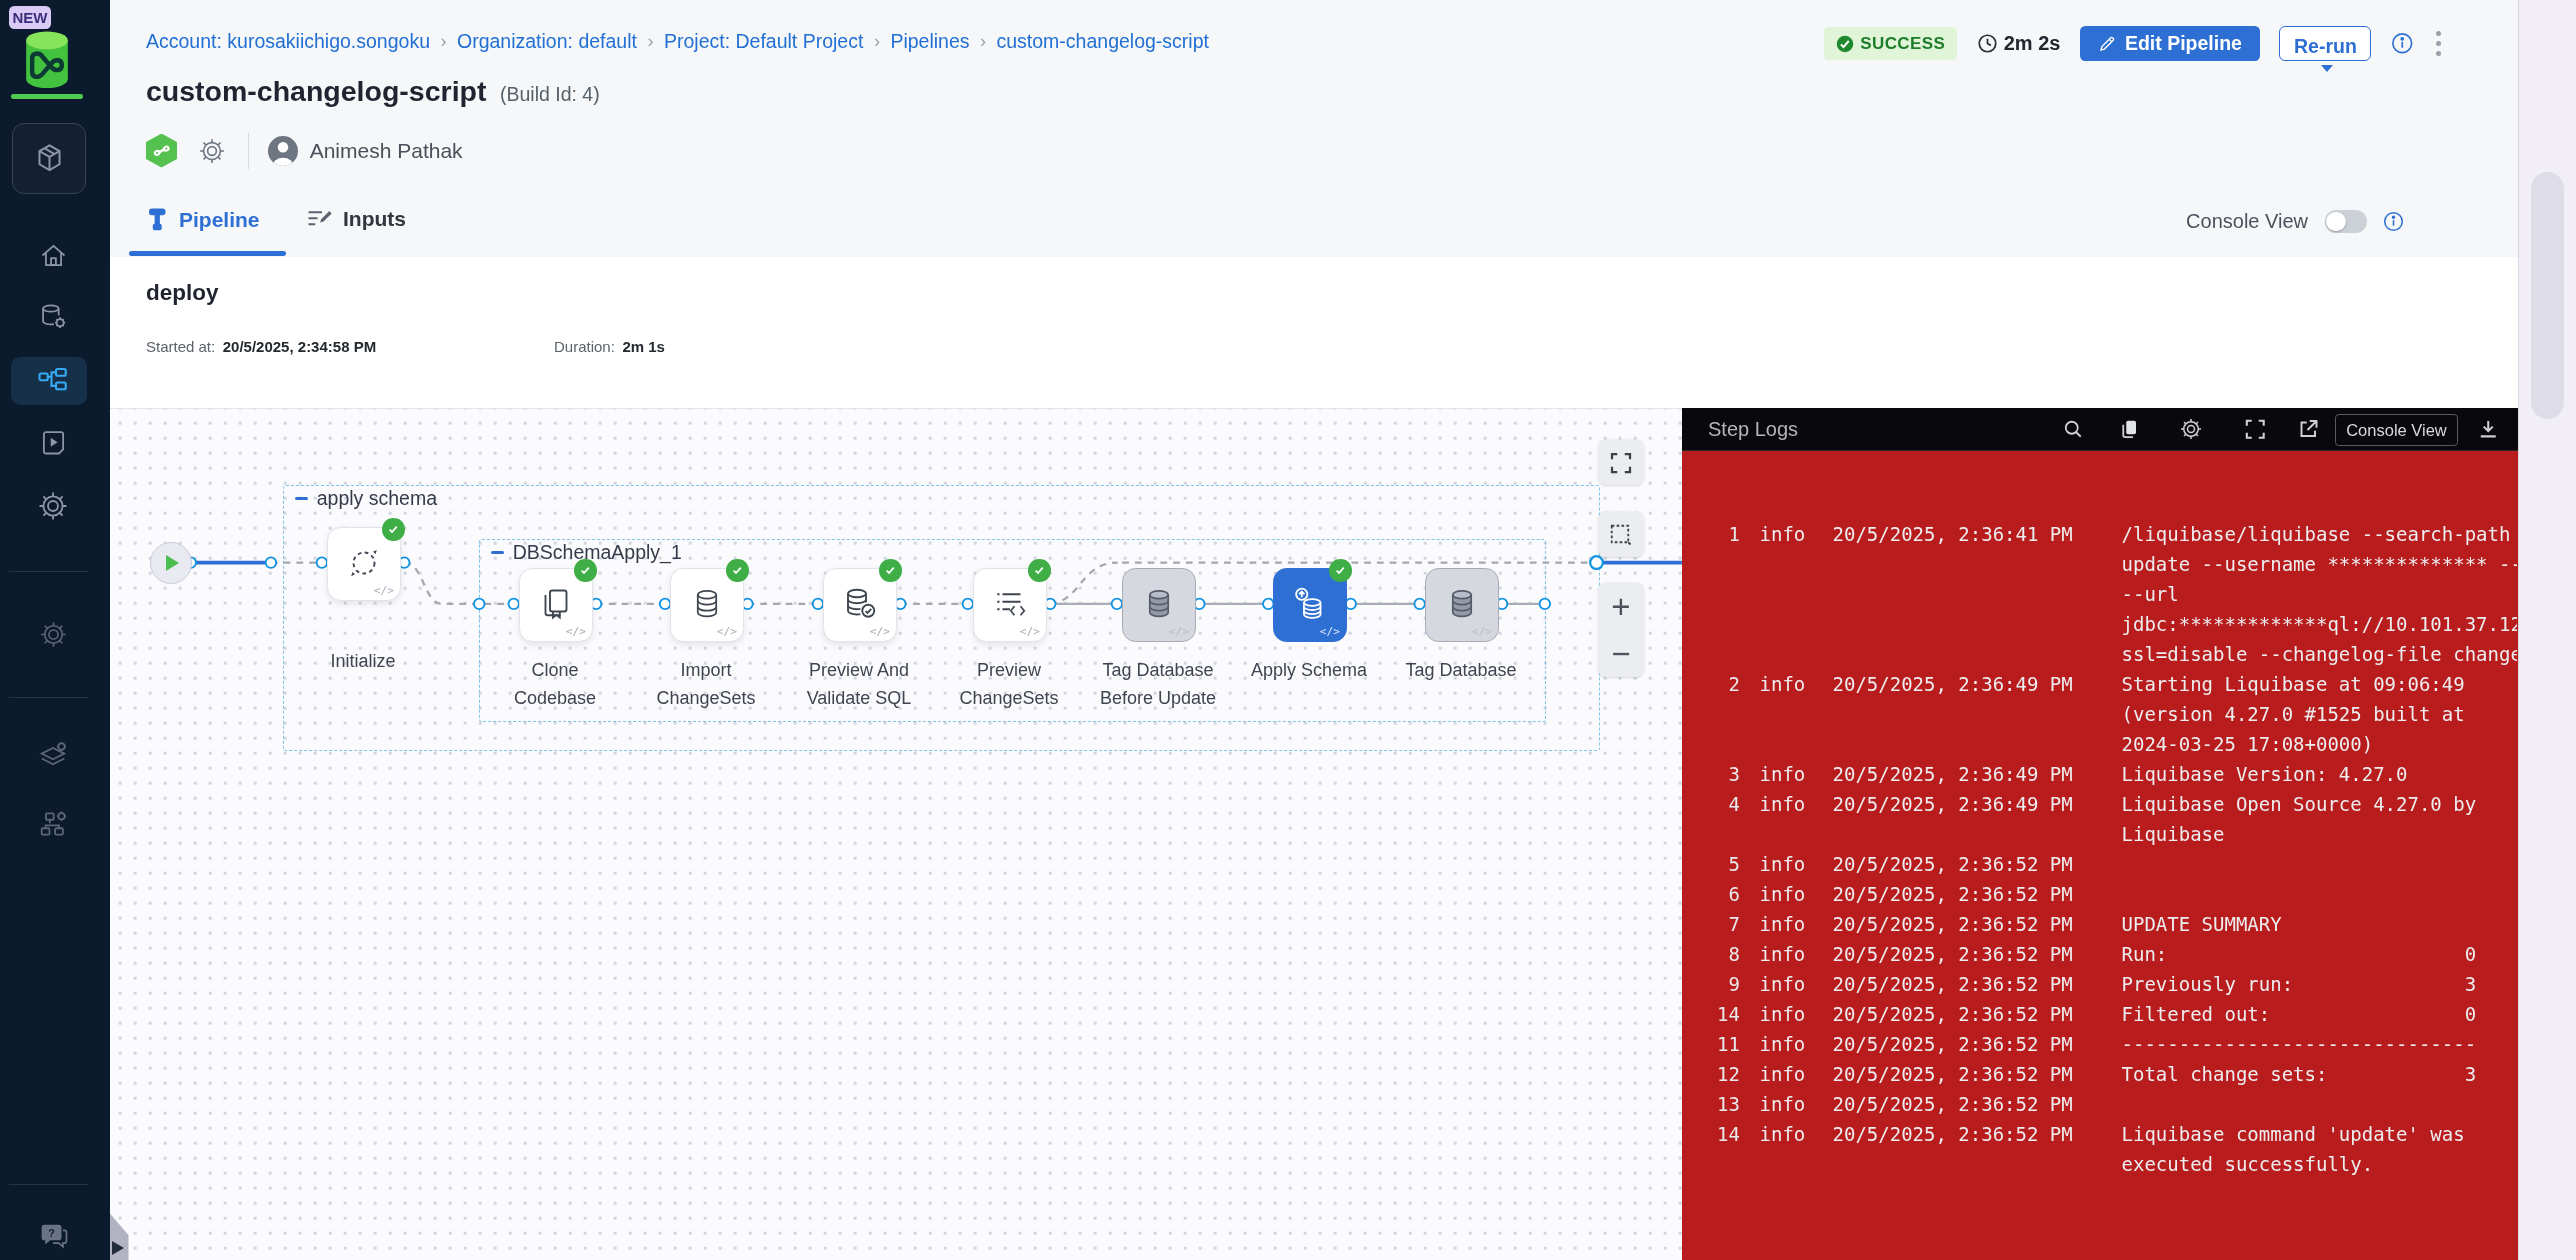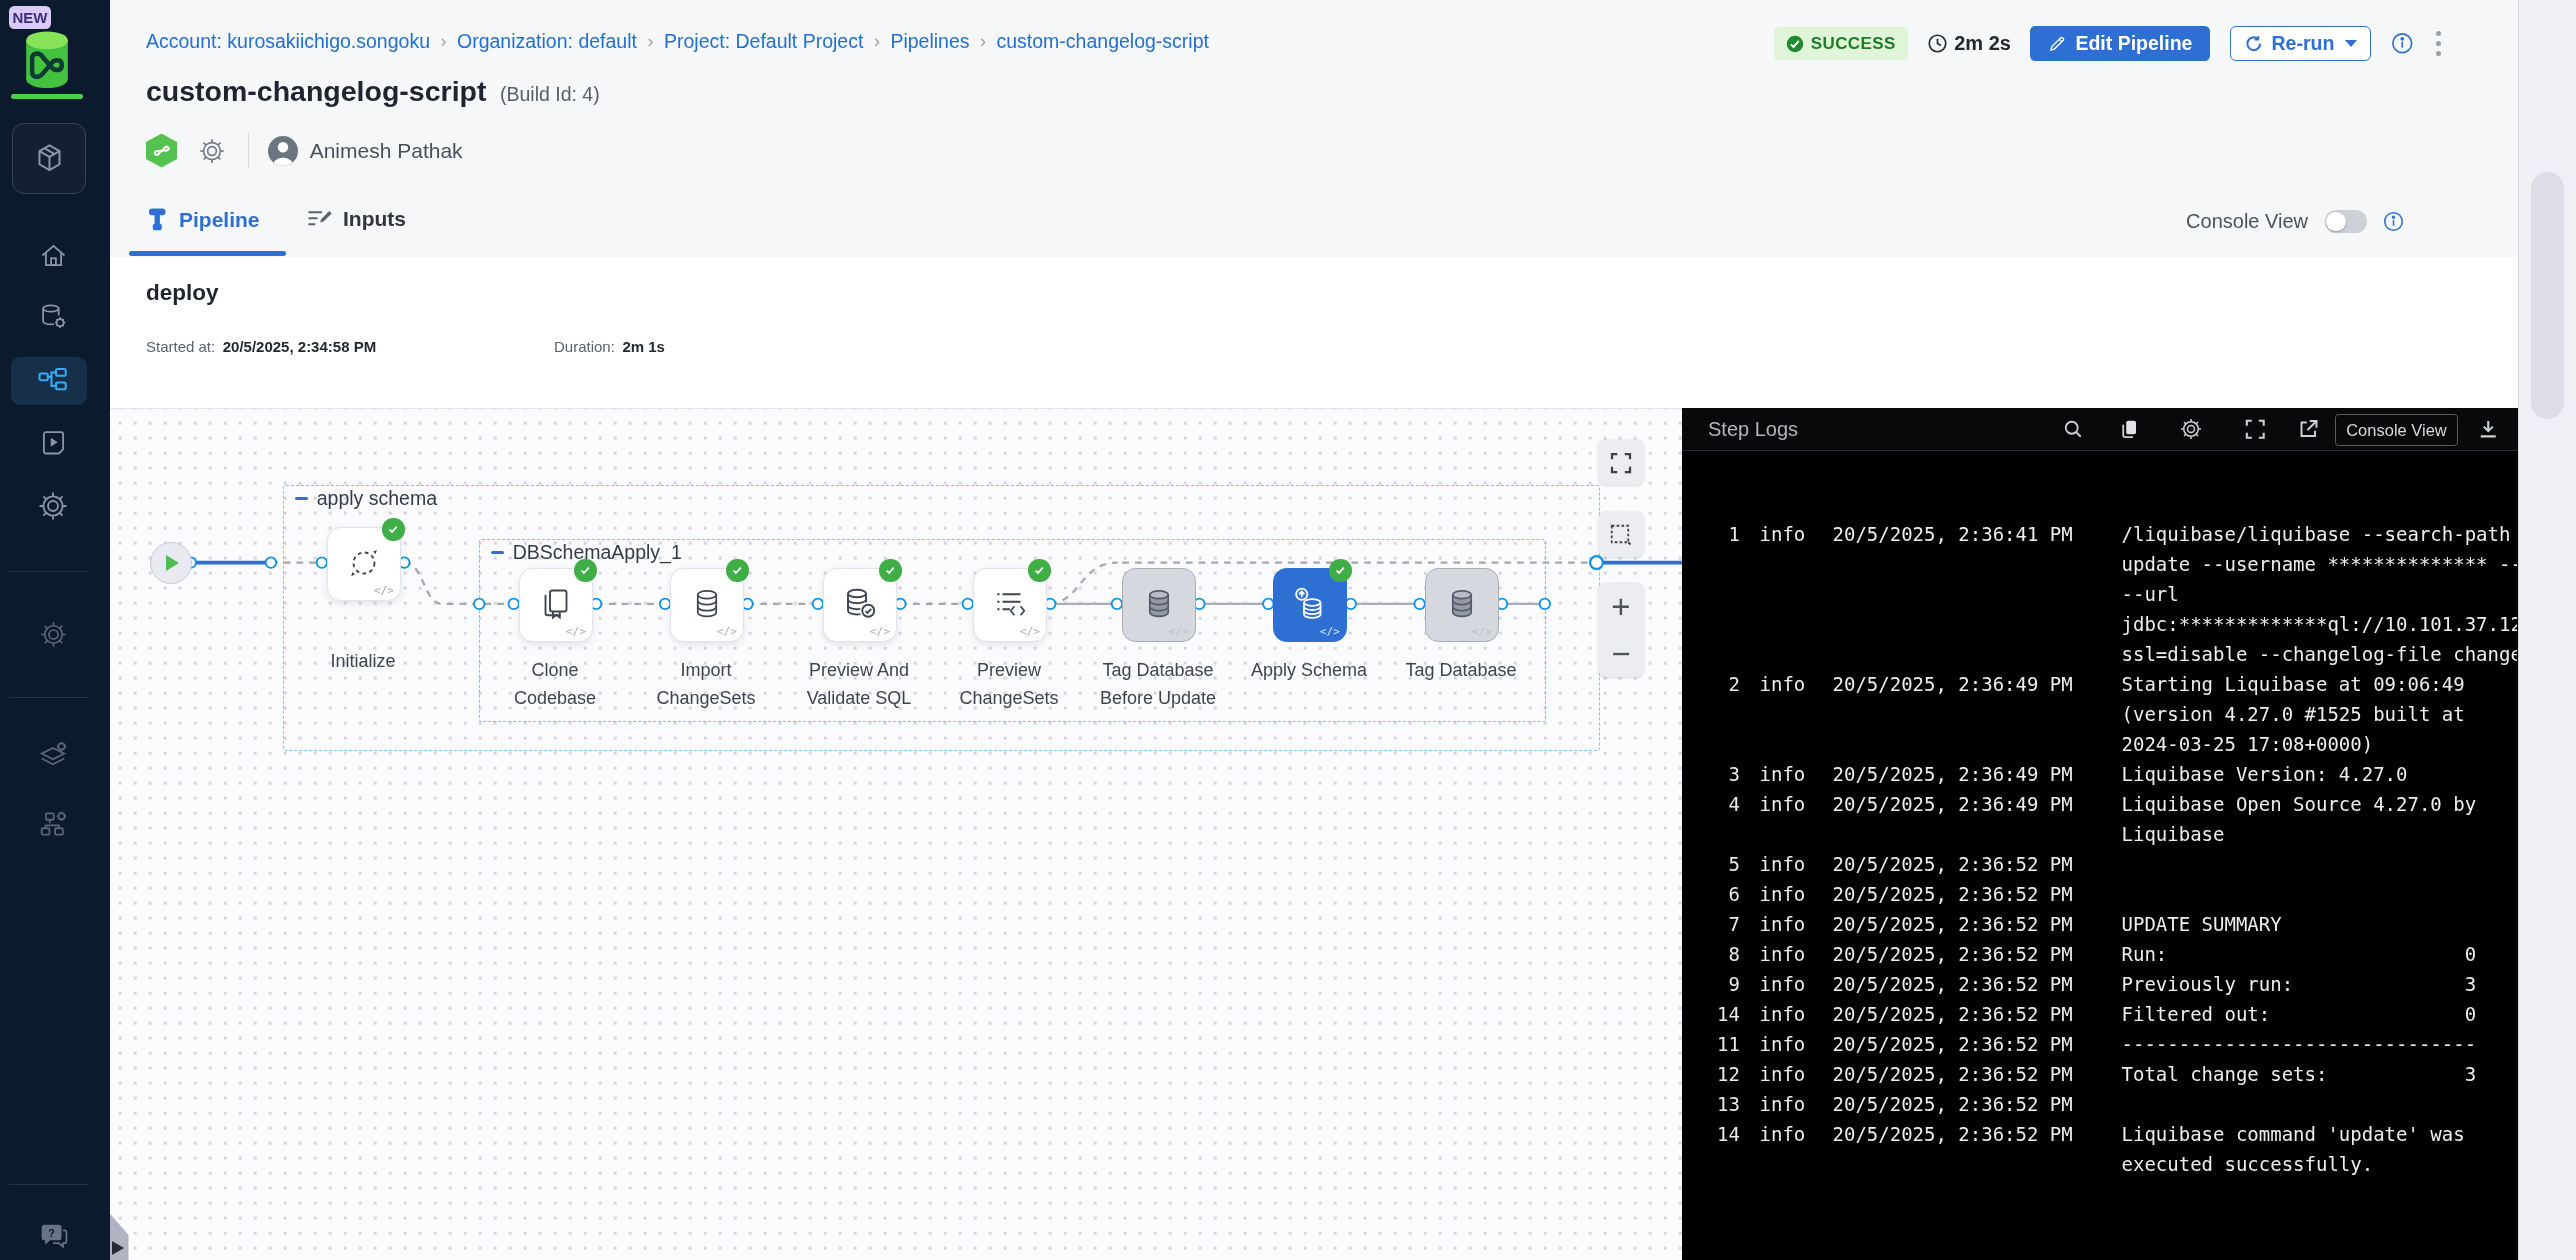--- a/index.html
+++ b/index.html
@@ -38,21 +38,21 @@
   #author-name{margin-left:12px;font-size:21px;color:#4a5059;}
 
   
   #hdr-controls{position:absolute;right:132px;top:25.5px;height:36px;display:flex;align-items:center;gap:19.5px;}
   #status-badge{display:flex;align-items:center;gap:6.7px;background:#e0f5d8;border-radius:4.5px;height:33px;padding:0 12px;}
   #status-badge span{color:#1d7d2a;font-weight:bold;font-size:17px;letter-spacing:0.4px;}
   #duration-chip{display:flex;align-items:center;gap:6px;font-size:20px;color:#22272e;font-weight:600;}
   .btn-primary{display:flex;align-items:center;gap:9px;background:#2e6fd3;color:#fff;font-size:19.5px;font-weight:600;
     border:none;border-radius:5.2px;height:35px;padding:0 18px;cursor:pointer;}
   .btn-outline{display:flex;align-items:center;gap:7.5px;background:#fff;color:#2e6fd3;font-size:19.5px;font-weight:600;
-    border:1.5px solid #2e6fd3;border-radius:6px;height:35px;padding:0 13.5px;cursor:pointer;}
+    border:1.5px solid #2e6fd3;border-radius:6px;height:35px;padding:0 13.5px;cursor:pointer;flex-direction:column;}
   .caret{width:0;height:0;border-left:6px solid transparent;border-right:6px solid transparent;border-top:7.5px solid #2e6fd3;margin-left:3px;}
   #kebab{display:flex;flex-direction:column;gap:5.2px;padding:3px;cursor:pointer;}
   #kebab i{width:5.2px;height:5.2px;border-radius:50%;background:#9aa0a8;}
 
   
   #tabbar{position:absolute;left:106px;top:189px;width:2470px;height:68px;background:#f5f7f9;border-bottom:1.5px solid #dfe1e6;}
   .tab{position:absolute;top:18px;display:flex;align-items:center;gap:10.5px;font-size:21px;cursor:pointer;}
   #tab-pipeline{left:40px;color:#2e6fd3;font-weight:bold;}
   #tab-inputs{left:201px;color:#32363e;font-weight:600;}
   #tab-underline{position:absolute;left:22.5px;top:62px;width:157px;height:5.2px;background:#2e6fd3;border-radius:3px;}
@@ -86,21 +86,21 @@
   .node-blue .code-glyph{color:#dce8fb;}
   .node-gray .code-glyph{color:#b9bdc8;}
   .badge{position:absolute;width:22.5px;height:22.5px;border-radius:50%;background:#3fae47;display:flex;align-items:center;justify-content:center;z-index:4;}
   .node-label{position:absolute;width:180px;text-align:center;font-size:18px;line-height:28px;color:#3f4550;z-index:3;}
   .cv-btn{position:absolute;background:#ecedf1;border-radius:7.5px;box-shadow:0 0.7px 2.2px rgba(60,66,80,.18);display:flex;align-items:center;justify-content:center;cursor:pointer;z-index:5;color:#4d535d;}
   #flap{position:absolute;left:0;top:799px;width:22.5px;height:52px;background:#b1b3c2;
     clip-path:polygon(0 2%,100% 52%,100% 100%,0 100%);z-index:6;}
   #flap-arrow{position:absolute;left:6px;top:832px;width:0;height:0;border-top:7.5px solid transparent;border-bottom:7.5px solid transparent;border-left:12px solid #232a3a;z-index:7;}
 
   
-  #logs{position:absolute;left:1682px;top:408px;width:894px;height:852px;background:#000000;z-index:20;}
+  #logs{position:absolute;left:1682px;top:408px;width:894px;height:852px;background:#b91c1c;z-index:20;}
   #logs-header{position:absolute;left:0;top:0;width:100%;height:42px;background:#09090c;border-bottom:0.7px solid #2a2b31;}
   #logs-title{position:absolute;left:26px;top:9.7px;font-size:20px;color:#b3b5bb;font-weight:500;}
   .lh-icon{position:absolute;top:9px;width:24px;height:24px;display:flex;align-items:center;justify-content:center;cursor:pointer;}
   #cv-button{position:absolute;left:653px;top:6px;width:121px;height:30px;border:0.7px solid #5a5b61;border-radius:3.7px;
     color:#d8d9dd;font-size:16.5px;display:flex;align-items:center;justify-content:center;cursor:pointer;}
   #log-rows{position:absolute;left:0;top:42px;width:835px;height:810px;overflow:hidden;padding-top:69px;box-sizing:border-box;
     font-family:"DejaVu Sans Mono",monospace;font-size:19px;line-height:30px;color:#ededf0;}
   .log-line{display:flex;align-items:flex-start;}
   .ln{width:58px;text-align:right;flex:none;color:#e9e9ec;}
   .lvl{margin-left:19.5px;width:46px;flex:none;}

